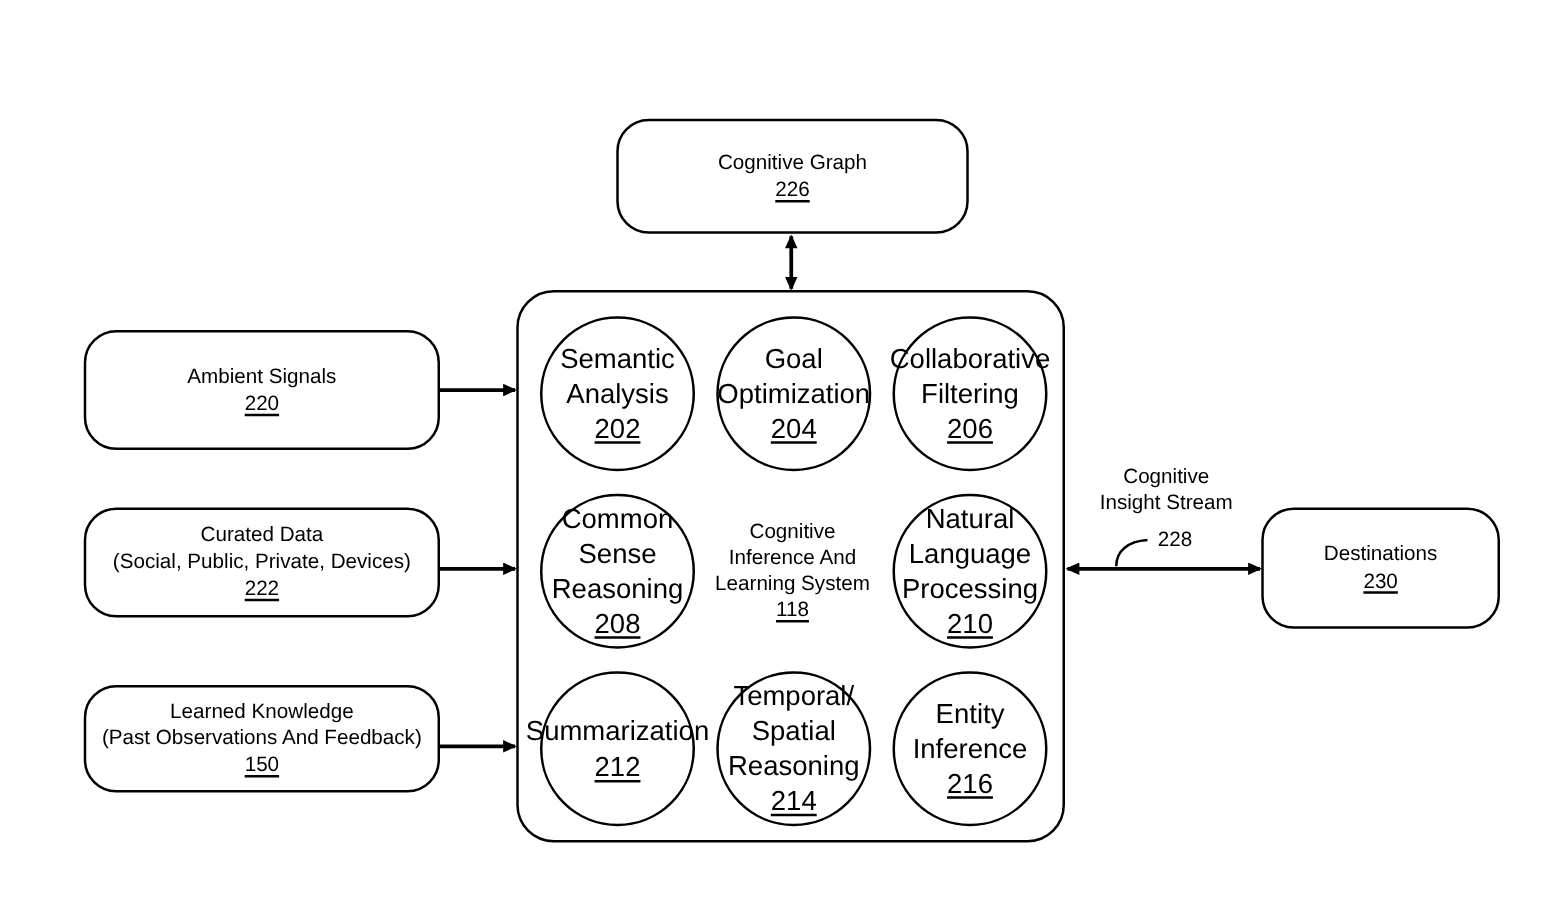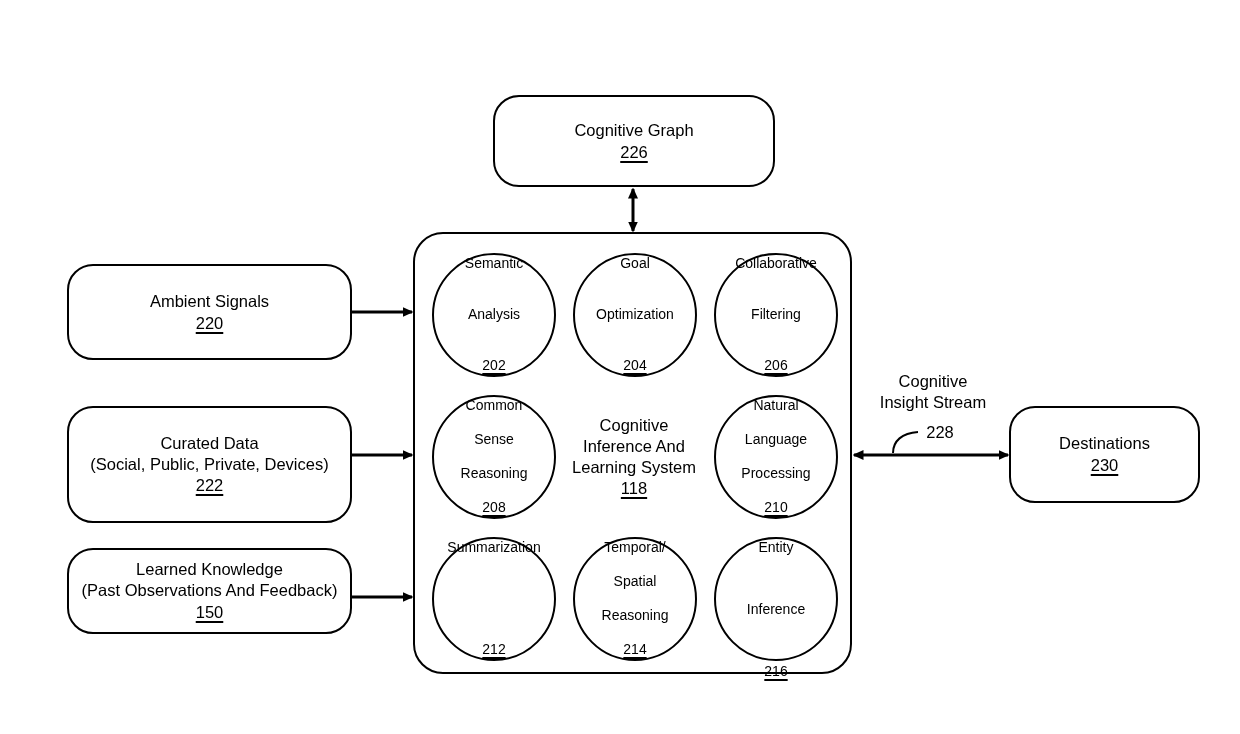--- a/index.html
+++ b/index.html
@@ -62,23 +62,23 @@
     position: absolute;
     width: 124px;
     height: 124px;
     box-sizing: border-box;
     border: 2px solid #000000;
     border-radius: 50%;
     background: transparent;
     display: flex;
     flex-direction: column;
     align-items: center;
-    justify-content: space-between;
-    text-align: center;
-    font-size: 14px;
+    justify-content: center;
+    text-align: center;
+    font-size: 22px;
     line-height: 1.26;
   }
   .circle .line { display: block; white-space: nowrap; }
 
   
   .center-label {
     position: absolute;
     width: 190px;
     display: flex;
     flex-direction: column;
@@ -153,21 +153,21 @@
   <div class="rbox" id="box-cognitive-graph" style="left:493px; top:95px; width:282px; height:92px;">
     <span class="line">Cognitive Graph</span>
     <span class="line"><span class="refnum">226</span></span>
   </div>
 
   <div class="rbox" id="box-ambient-signals" style="left:67px; top:264px; width:285px; height:96px;">
     <span class="line">Ambient Signals</span>
     <span class="line"><span class="refnum">220</span></span>
   </div>
 
-  <div class="rbox" id="box-curated-data" style="left:67px; top:406px; width:285px; height:117px;">
+  <div class="rbox" id="box-curated-data" style="left:67px; top:406px; width:285px; height:88px;">
     <span class="line">Curated Data</span>
     <span class="line">(Social, Public, Private, Devices)</span>
     <span class="line"><span class="refnum">222</span></span>
   </div>
 
   <div class="rbox" id="box-learned-knowledge" style="left:67px; top:548px; width:285px; height:86px;">
     <span class="line">Learned Knowledge</span>
     <span class="line">(Past Observations And Feedback)</span>
     <span class="line"><span class="refnum">150</span></span>
   </div>
@@ -218,21 +218,21 @@
       <span class="line"><span class="refnum">212</span></span>
     </div>
 
     <div class="circle" style="left:158px; top:303px;">
       <span class="line">Temporal/</span>
       <span class="line">Spatial</span>
       <span class="line">Reasoning</span>
       <span class="line"><span class="refnum">214</span></span>
     </div>
 
-    <div class="circle" style="left:299px; top:303px;gap:44px;">
+    <div class="circle" style="left:299px; top:303px;">
       <span class="line">Entity</span>
       <span class="line">Inference</span>
       <span class="line"><span class="refnum">216</span></span>
     </div>
 
   </div>
 
   <div class="annot" id="annot-stream" style="left:863px; top:371px; width:140px;">
     <span class="line">Cognitive</span>
     <span class="line">Insight Stream</span>

